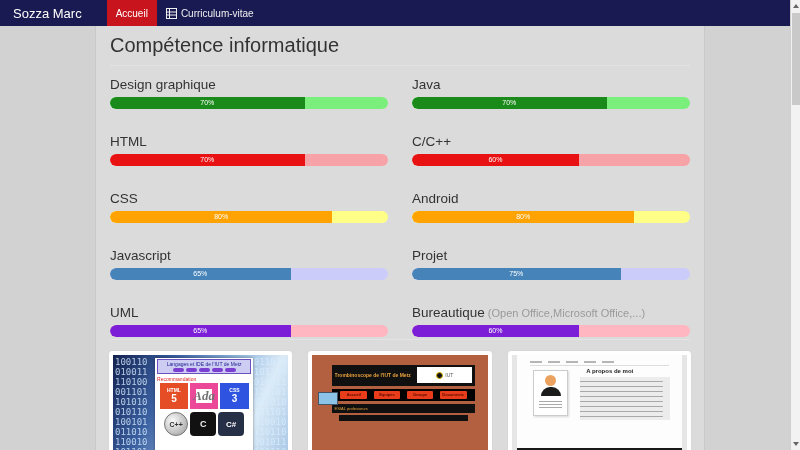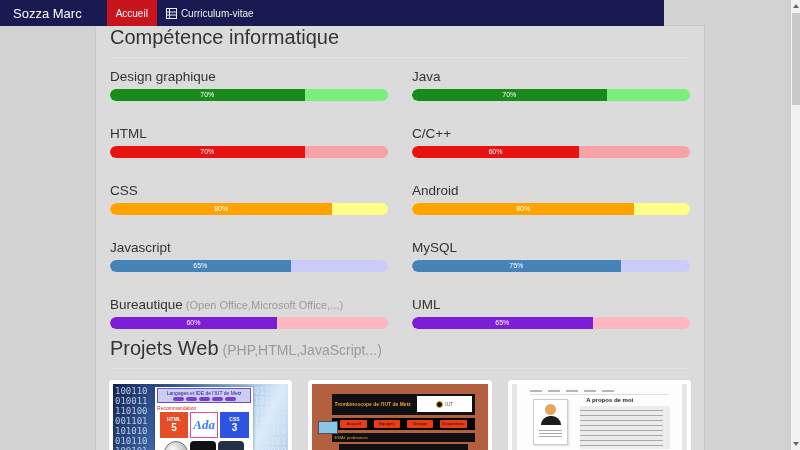--- a/index.html
+++ b/index.html
@@ -1,36 +1,36 @@
 <!DOCTYPE html>
 <html><head>
 <meta charset="utf-8">
 <style>
   * { box-sizing: border-box; margin: 0; padding: 0; }
   html,body { width:800px; height:450px; overflow:hidden; }
   body { background:#d2d2d2; font-family:"Liberation Sans","DejaVu Sans",sans-serif; position:relative; }
 
   
-  .navbar { position:absolute; top:0; left:0; width:664px; height:26px; background:#1a1a52; display:flex; align-items:stretch; z-index:5; }
+  .navbar { position:absolute; top:0; left:0; width:790px; height:26px; background:#1a1a52; display:flex; align-items:stretch; z-index:5; }
   .brand { color:#fff; font-size:13px; display:flex; align-items:center; padding:0 13px; margin-right:12px; cursor:pointer; }
   .nav-item { display:flex; align-items:center; gap:4px; color:#efefef; font-size:10px; padding:0 9px; cursor:pointer; }
   .nav-item.active { background:#c8141d; color:#fff; }
   .nav-item svg { display:block; }
 
   
   .scrollbar { position:absolute; top:0; right:0; width:10px; height:450px; background:#f2f2f2; border-left:1px solid #cfcfcf; z-index:6; }
   .sb-arrow { position:absolute; left:0; width:10px; height:12px; display:flex; align-items:center; justify-content:center; }
   .sb-up { top:0; } .sb-down { bottom:0; }
   .tri-up { width:0; height:0; border-left:3px solid transparent; border-right:3px solid transparent; border-bottom:4px solid #666; }
   .tri-down { width:0; height:0; border-left:3px solid transparent; border-right:3px solid transparent; border-top:4px solid #666; }
   .sb-thumb { position:absolute; left:1px; top:13px; width:8px; height:92px; background:#c9c9c9; }
 
   
   .container { position:absolute; left:96px; top:26px; width:608px; height:424px; background:#dbdbdb; box-shadow:0 0 0 1px rgba(0,0,0,0.045); }
-  h2.section-title { font-size:20px; font-weight:normal; color:#333; padding:0 14px 6px; }
+  h2.section-title { font-size:20px; font-weight:normal; color:#333; padding:8px 14px 6px; }
   h2.section-title .sub { font-size:14px; color:#9a9a9a; margin-left:4px; }
   hr.rule { border:0; border-top:1px solid #e3e3e3; margin:2px 14px 10px; }
 
   
   .skills { display:grid; grid-template-columns:1fr 1fr; column-gap:16px; row-gap:8px; padding:0 14px;gap:24px; }
   .skill-label { font-size:13.5px; color:#333; line-height:17px; margin-bottom:3px; }
   .skill-label .note { font-size:11px; color:#9a9a9a; margin-left:3px; }
   .bar-track { height:12px; border-radius:7px; overflow:hidden; }
   .bar-fill { height:12px; border-radius:7px 0 0 7px; text-align:center; color:#fff; font-size:7px; line-height:12px; }
 
@@ -47,21 +47,21 @@
   .t1-panel { position:absolute; left:24%; right:20%; top:3%; bottom:2%; background:#fff; box-shadow:0 0 3px rgba(0,0,0,.4); padding:1px 2px; }
   .t1-head { background:#cdcdf4; border:1px solid #6a4fc0; padding:1px; text-align:center; }
   .t1-title { font-size:5px; color:#1a1a8c; text-decoration:underline; white-space:nowrap; overflow:hidden; }
   .t1-pills { display:flex; justify-content:center; gap:2px; margin-top:1px; }
   .t1-pills i { width:11px; height:4px; background:#7a3fd0; border-radius:2px; }
   .t1-red { font-size:5px; color:#d22; margin:2px 0 1px; white-space:nowrap; overflow:hidden; }
   .logo-row { display:flex; gap:2px; justify-content:center; align-items:center; }
   .lg { width:30%; height:26px; display:flex; align-items:center; justify-content:center; font-weight:bold; }
   .lg-html { background:#e44d26; color:#fff; flex-direction:column; font-size:10px; }
   .lg-html small,.lg-css small { font-size:5px; line-height:5px; color:#fff; font-weight:bold; }
-  .lg-ada { background:#fff; border:1px solid #ec4899; color:#3b82f6; font-family:"Liberation Serif",serif; font-style:italic; font-size:13px; }
+  .lg-ada { background:#fff; border:6px solid #ec4899; color:#737373; font-family:"Liberation Serif",serif; font-style:italic; font-size:13px; }
   .lg-css { background:#2d53e0; color:#fff; flex-direction:column; font-size:10px; }
   .lg-cpp { background:radial-gradient(circle at 35% 35%,#fafafa,#9a9a9a); border:1px solid #777; border-radius:50%; width:24px; height:24px; color:#333; font-size:7px; }
   .lg-c { background:#111; border-radius:4px; color:#eee; font-size:9px; width:26px; height:24px; }
   .lg-cs { background:#252f45; border-radius:4px; color:#fff; font-size:8px; width:26px; height:24px; }
 
   
   .t2 { background:#b2603f; }
   .t2-head { position:absolute; left:11%; right:7%; top:9%; height:20%; background:#101010; display:flex; align-items:center; padding:1px 3px; }
   .t2-head-title { flex:1; font-size:5px; color:#e8a13c; font-weight:bold; white-space:nowrap; overflow:hidden; }
   .t2-logo { width:40%; height:80%; background:#fff; display:flex; align-items:center; justify-content:center; gap:2px; }
@@ -155,42 +155,39 @@
         <div class="bar-fill" style="width: 80%; background-color: rgb(255, 163, 2);">80%</div>
       </div>
     </div>
     <div>
       <div class="skill-label"><span>Javascript</span><span class="note"></span></div>
       <div class="bar-track" style="background-color: rgb(204, 204, 250);">
         <div class="bar-fill" style="width: 65%; background-color: rgb(69, 131, 184);">65%</div>
       </div>
     </div>
     <div>
-      <div class="skill-label"><span>MySQL</span><span class="note"></span></div>
+      <div class="skill-label"><span>Projet</span><span class="note"></span></div>
       <div class="bar-track" style="background-color: rgb(204, 204, 250);">
         <div class="bar-fill" style="width: 75%; background-color: rgb(69, 131, 184);">75%</div>
+      </div>
+    </div>
+    <div>
+      <div class="skill-label"><span>UML</span><span class="note"></span></div>
+      <div class="bar-track" style="background-color: rgb(255, 182, 193);">
+        <div class="bar-fill" style="width: 65%; background-color: rgb(124, 30, 216);">65%</div>
       </div>
     </div>
     <div>
       <div class="skill-label"><span>Bureautique</span><span class="note">(Open Office,Microsoft Office,...)</span></div>
       <div class="bar-track" style="background-color: rgb(255, 182, 193);">
         <div class="bar-fill" style="width: 60%; background-color: rgb(124, 30, 216);">60%</div>
       </div>
     </div>
-    <div>
-      <div class="skill-label"><span>UML</span><span class="note"></span></div>
-      <div class="bar-track" style="background-color: rgb(255, 182, 193);">
-        <div class="bar-fill" style="width: 65%; background-color: rgb(124, 30, 216);">65%</div>
-      </div>
-    </div>
   </div>
 
-  <h2 class="section-title projects-title">
-    <span>Projets Web</span><span class="sub">(PHP,HTML,JavaScript...)</span>
-  </h2>
   <hr class="rule">
 
   <div class="cards">
 
     <div class="card">
       <div class="thumb t1">
         <div class="bin l">100110
 010011
 110100
 001101

